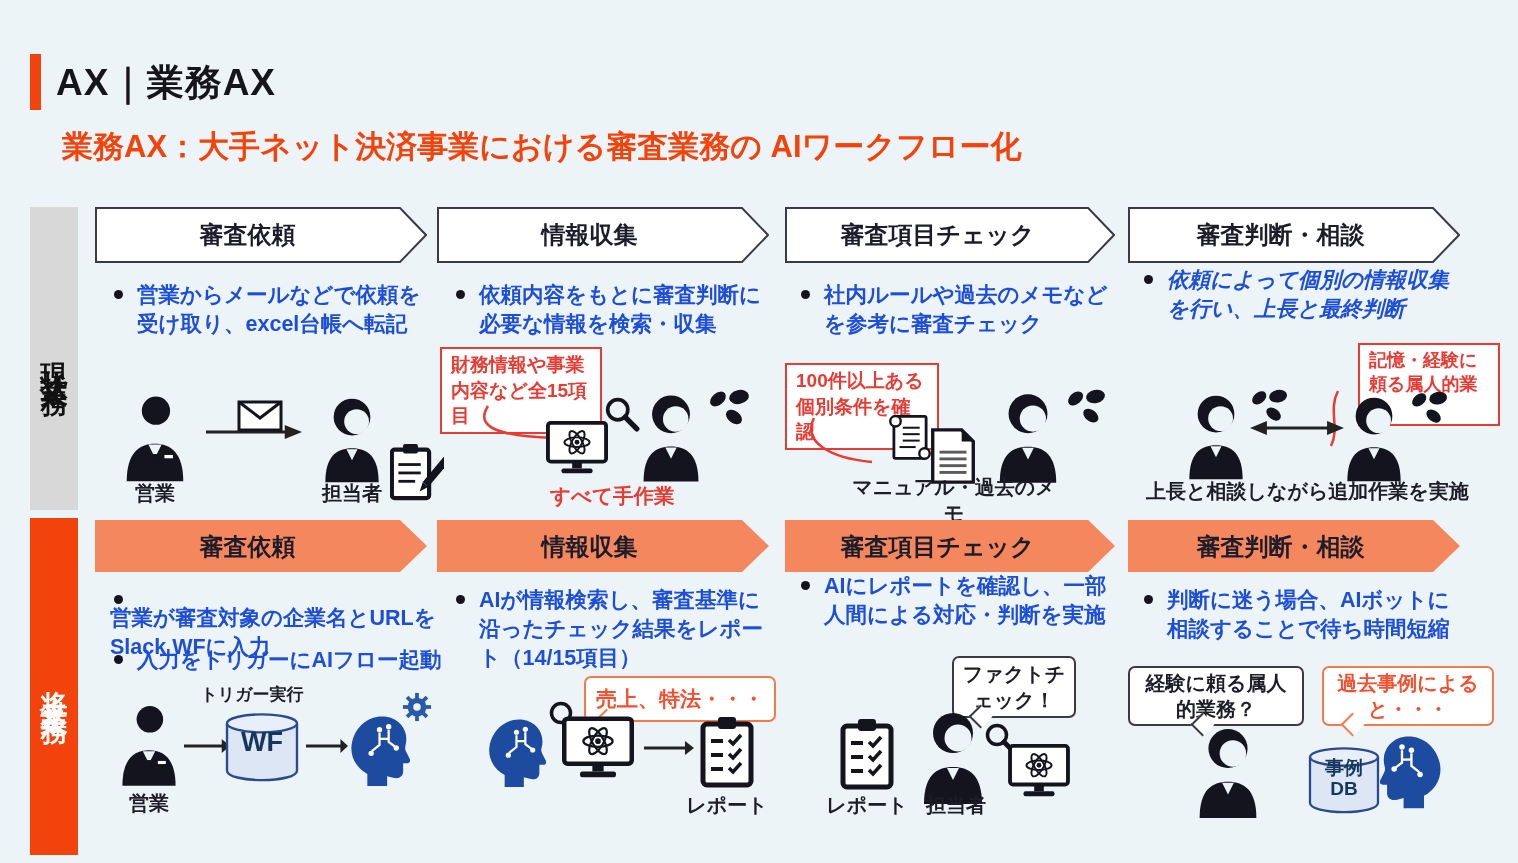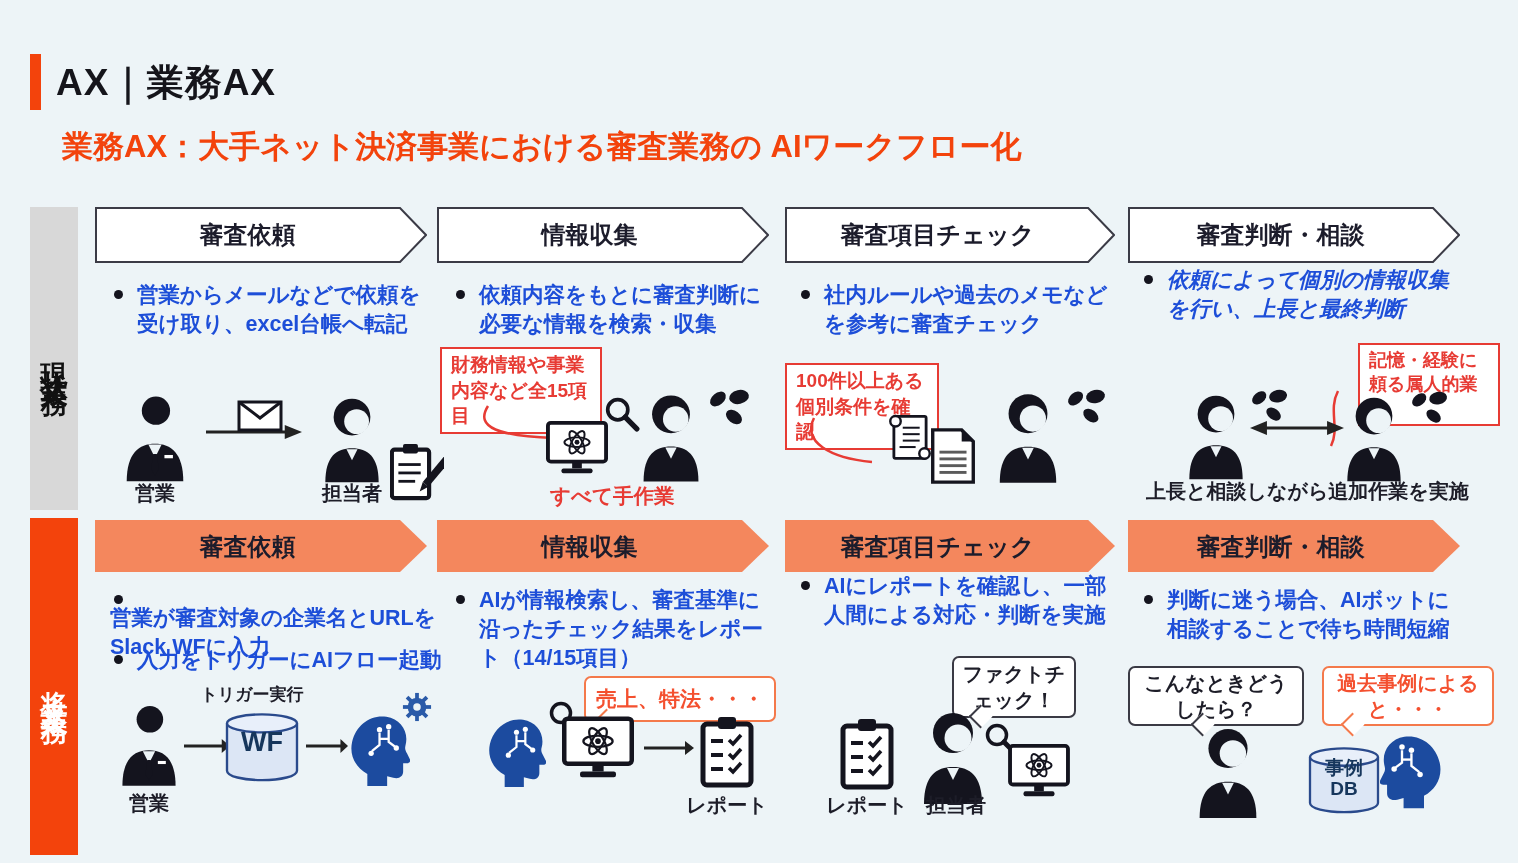--- a/index.html
+++ b/index.html
@@ -301,20 +301,21 @@
     </svg>
   <svg class="abs" style="left:930px;top:428px;" width="46" height="56">
       <use href="#i-doc"></use>
     </svg>
   <svg class="abs" style="left:992px;top:392px;" width="72" height="92">
       <use href="#i-female"></use>
     </svg>
   <svg class="abs" style="left:1064px;top:388px;" width="46" height="38">
       <use href="#i-drops"></use>
     </svg>
+  <div class="abs cap center" style="left:843px;top:474px;width:222px;line-height:1.3;">マニュアル・過去のメモ</div>
 
   <div class="abs bullet" style="left:1140px;top:266px;width:322px;font-style:italic;">
     <span class="dot"></span>
     <span class="btext">依頼によって個別の情報収集を行い、上長と最終判断</span>
   </div>
   <div class="abs red-box" style="left:1358px;top:343px;width:142px;font-size:18px;">記憶・経験に頼る属人的業務</div>
   <svg class="abs" style="left:1324px;top:388px;" width="22" height="64">
     <path d="M14,3 C4,22 16,40 7,58" fill="none" stroke="#E73B34" stroke-width="2.5"></path>
   </svg>
   <svg class="abs" style="left:1182px;top:392px;" width="68" height="90">
@@ -435,21 +436,21 @@
     </svg>
   <svg class="abs" style="left:1008px;top:744px;" width="62" height="56">
       <use href="#i-monitor"></use>
     </svg>
 
   <div class="abs bullet" style="left:1140px;top:586px;width:322px;">
     <span class="dot"></span>
     <span class="btext">判断に迷う場合、AIボットに相談することで待ち時間短縮</span>
   </div>
   <div class="abs bubble dark" style="left:1128px;top:666px;width:176px;height:60px;font-size:20px;padding:2px 6px;">
-    <span>こんなときどうしたら？</span>
+    <span>経験に頼る属人的業務？</span>
     <span class="tail dark" style="left:64px;bottom:-9px;"></span>
   </div>
   <div class="abs bubble orange" style="left:1322px;top:666px;width:172px;height:60px;font-size:20px;padding:2px 6px;">
     <span>過去事例によると・・・</span>
     <span class="tail orange" style="left:20px;bottom:-9px;"></span>
   </div>
   <svg class="abs" style="left:1190px;top:728px;" width="76" height="90">
       <use href="#i-female"></use>
     </svg>
   <svg class="abs" style="left:1306px;top:746px;" width="76" height="68">

